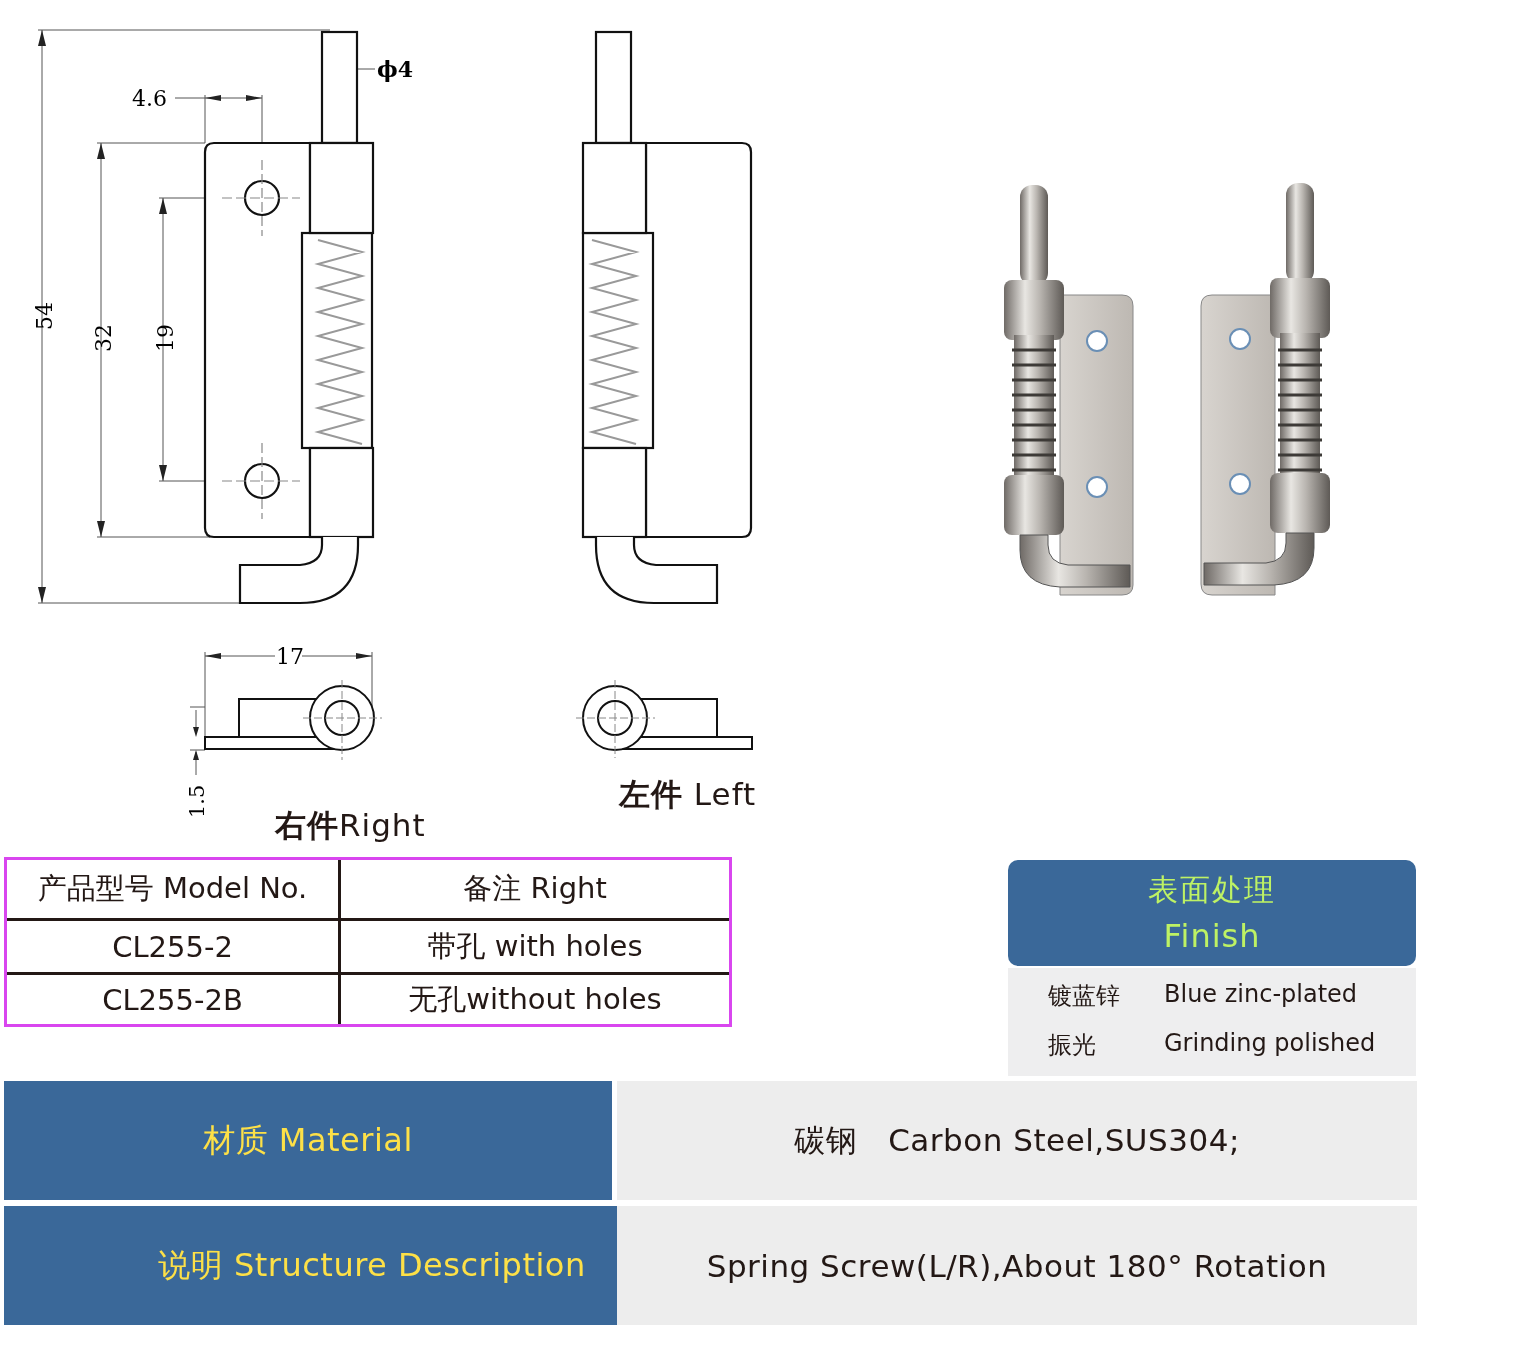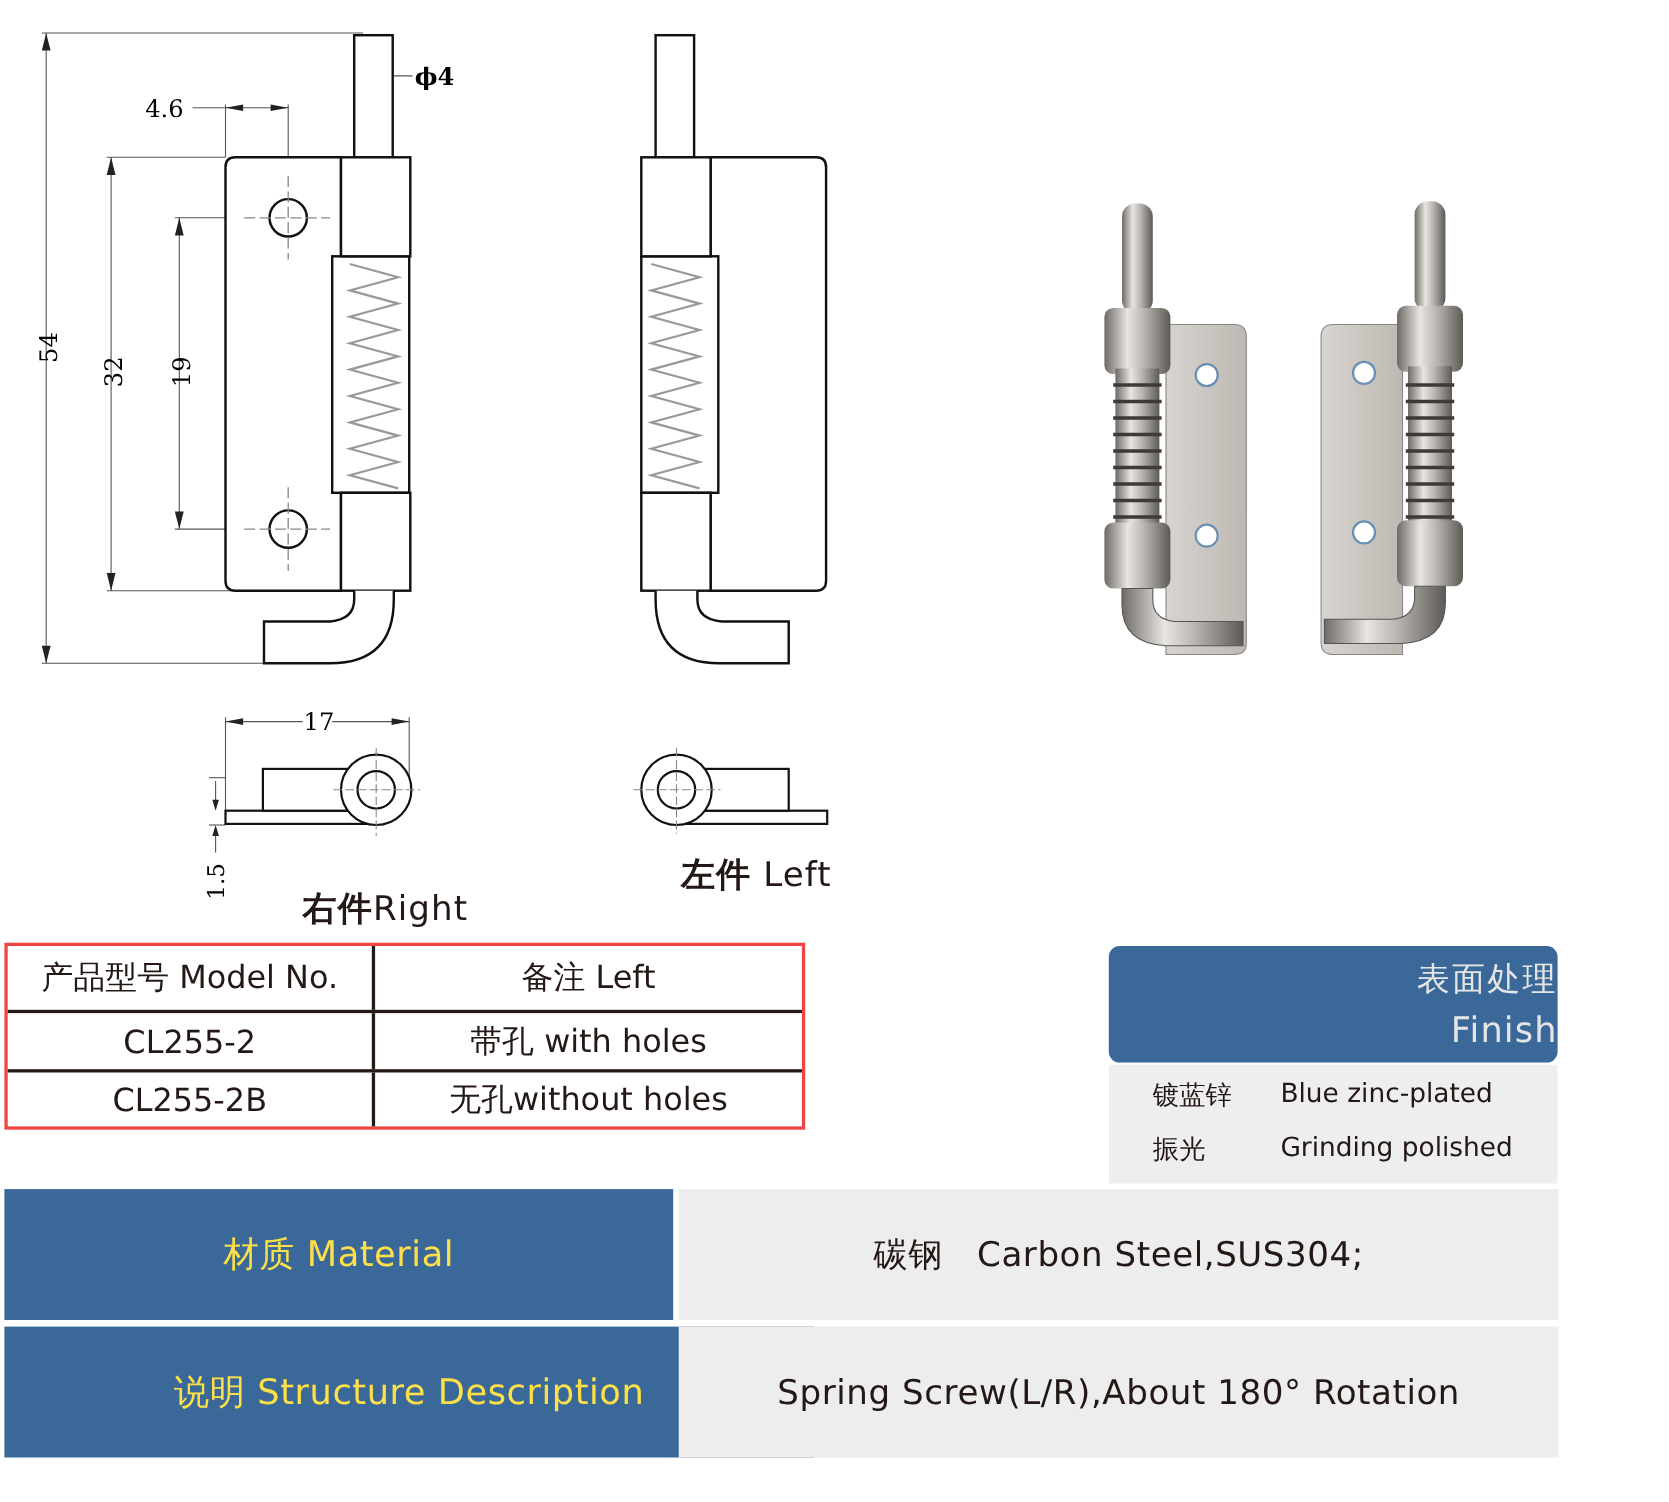--- a/index.html
+++ b/index.html
@@ -2,28 +2,28 @@
 <html><head>
 <meta charset="utf-8">
 <style>
   html,body{margin:0;padding:0;background:#ffffff;}
   body{width:1517px;height:1365px;position:relative;overflow:hidden;font-family:"DejaVu Sans","Liberation Sans",sans-serif;color:#231815;}
   .abs{position:absolute;}
   svg text{font-family:"DejaVu Serif","Liberation Serif",serif;}
   .caption{font-size:31px;letter-spacing:1px;}
   .caption b{font-weight:bold;}
   
-  .model-table{left:4px;top:857px;width:728px;height:170px;border:3px solid #ef4444;box-sizing:border-box;}
+  .model-table{left:4px;top:857px;width:728px;height:170px;border:3px solid #d946ef;box-sizing:border-box;}
   .mt-row{position:absolute;left:0;width:100%;display:flex;}
   .mt-cell{display:flex;align-items:center;justify-content:center;font-size:29px;box-sizing:border-box;}
   .mt-c1{width:334px;border-right:3px solid #231815;}
   .mt-c2{flex:1;}
   .mt-hline{position:absolute;left:0;width:100%;height:3px;background:#231815;}
   
-  .finish-head{left:1008px;top:860px;width:408px;height:106px;background:#3a6899;border-radius:10px;color:#e5e5e5;text-align:right;}
+  .finish-head{left:1008px;top:860px;width:408px;height:106px;background:#3a6899;border-radius:10px;color:#bef264;text-align:center;}
   .finish-head .l1{font-size:30px;margin-top:10px;letter-spacing:2px;}
   .finish-head .l2{font-size:32px;margin-top:6px;letter-spacing:1px;}
   .finish-body{left:1008px;top:968px;width:408px;height:108px;background:#eeeeef;}
   .finish-row{position:absolute;left:40px;font-size:24px;display:flex;}
   .finish-row .zh{width:116px;}
   
   .spec-left{background:#3a6899;color:#fde047;display:flex;align-items:center;justify-content:center;font-size:32px;letter-spacing:0.5px;}
   .spec-right{background:#ededed;display:flex;flex-direction:column;align-items:center;justify-content:center;font-size:31px;letter-spacing:0.5px;}
 </style>
 </head>
@@ -194,21 +194,21 @@
       <path d="M288,175 h44 M288,190 h44 M288,205 h44 M288,220 h44 M288,235 h44 M288,250 h44 M288,265 h44 M288,280 h44 M288,295 h44"></path>
     </g>
     <rect x="280" y="298" width="60" height="60" rx="8" fill="url(#metal)"></rect>
     <path d="M324,358 V373 Q324,408 284,410 H214 V388 H276 Q296,386 296,368 V358 Z" fill="url(#metal)" stroke="#555"></path>
   </g>
 </svg>
 
 <div class="abs model-table">
   <div class="mt-row" style="top:0;height:58px;">
     <div class="mt-cell mt-c1">产品型号 Model No.</div>
-    <div class="mt-cell mt-c2">备注 Left</div>
+    <div class="mt-cell mt-c2">备注 Right</div>
   </div>
   <div class="mt-hline" style="top:58px;"></div>
   <div class="mt-row" style="top:61px;height:51px;">
     <div class="mt-cell mt-c1">CL255-2</div>
     <div class="mt-cell mt-c2">带孔 with holes</div>
   </div>
   <div class="mt-hline" style="top:112px;"></div>
   <div class="mt-row" style="top:115px;height:49px;">
     <div class="mt-cell mt-c1">CL255-2B</div>
     <div class="mt-cell mt-c2">无孔without holes</div>

